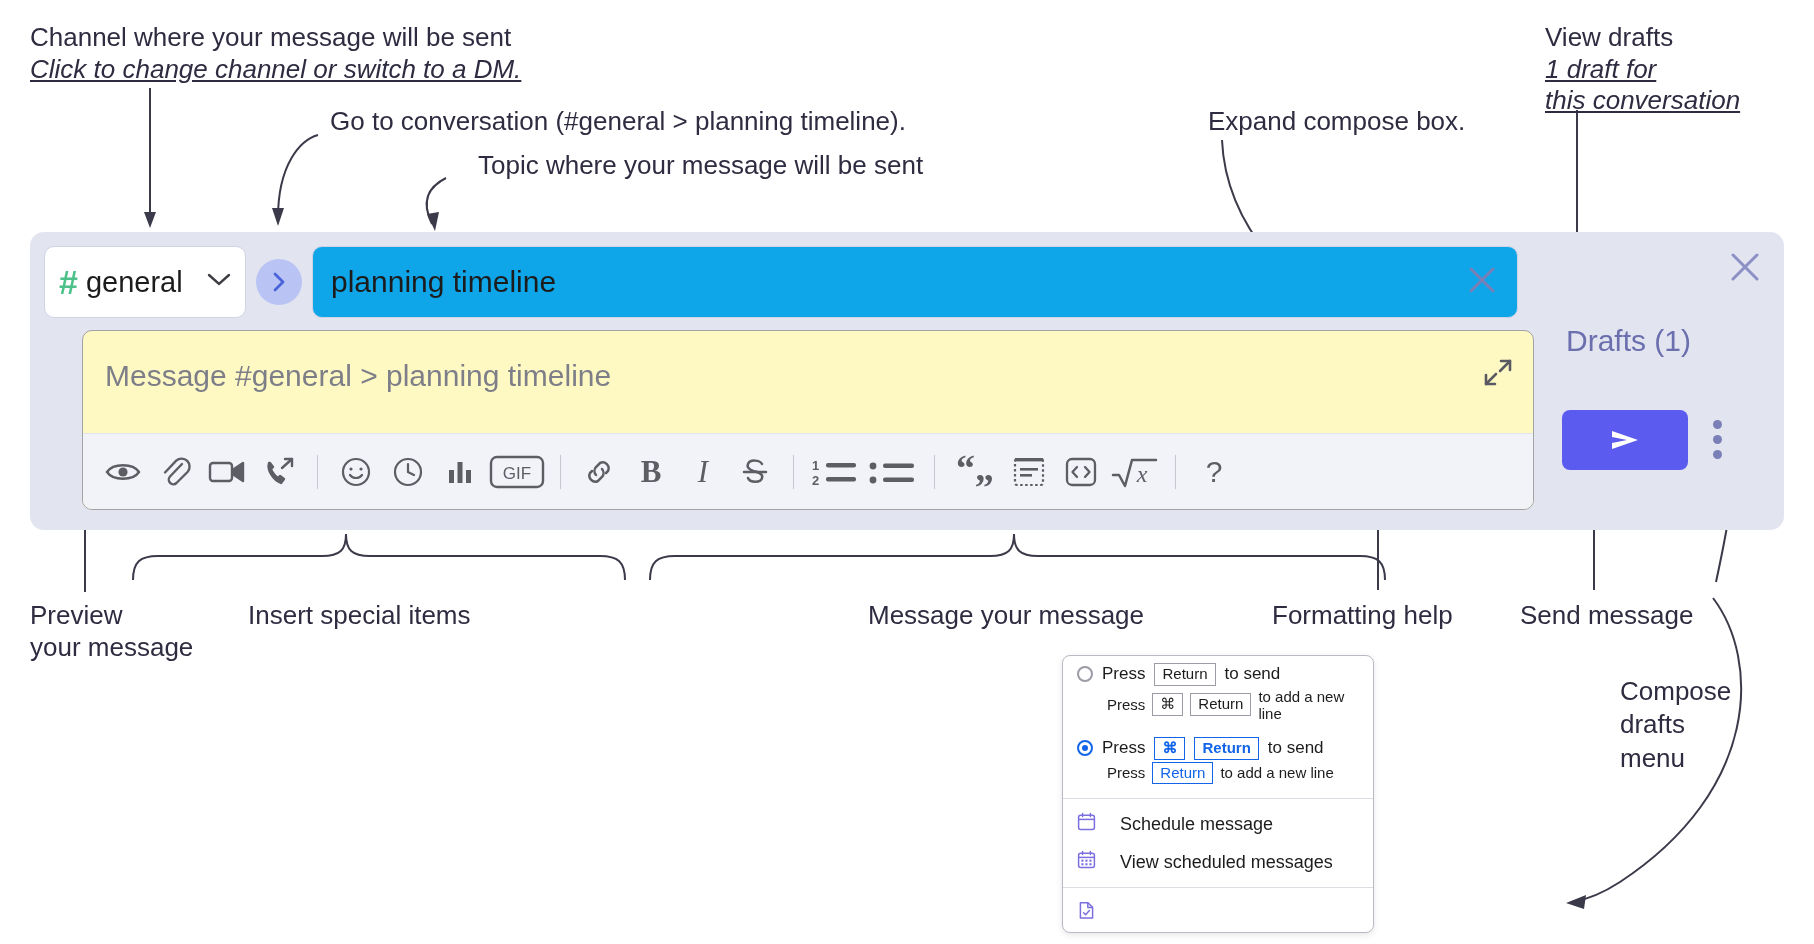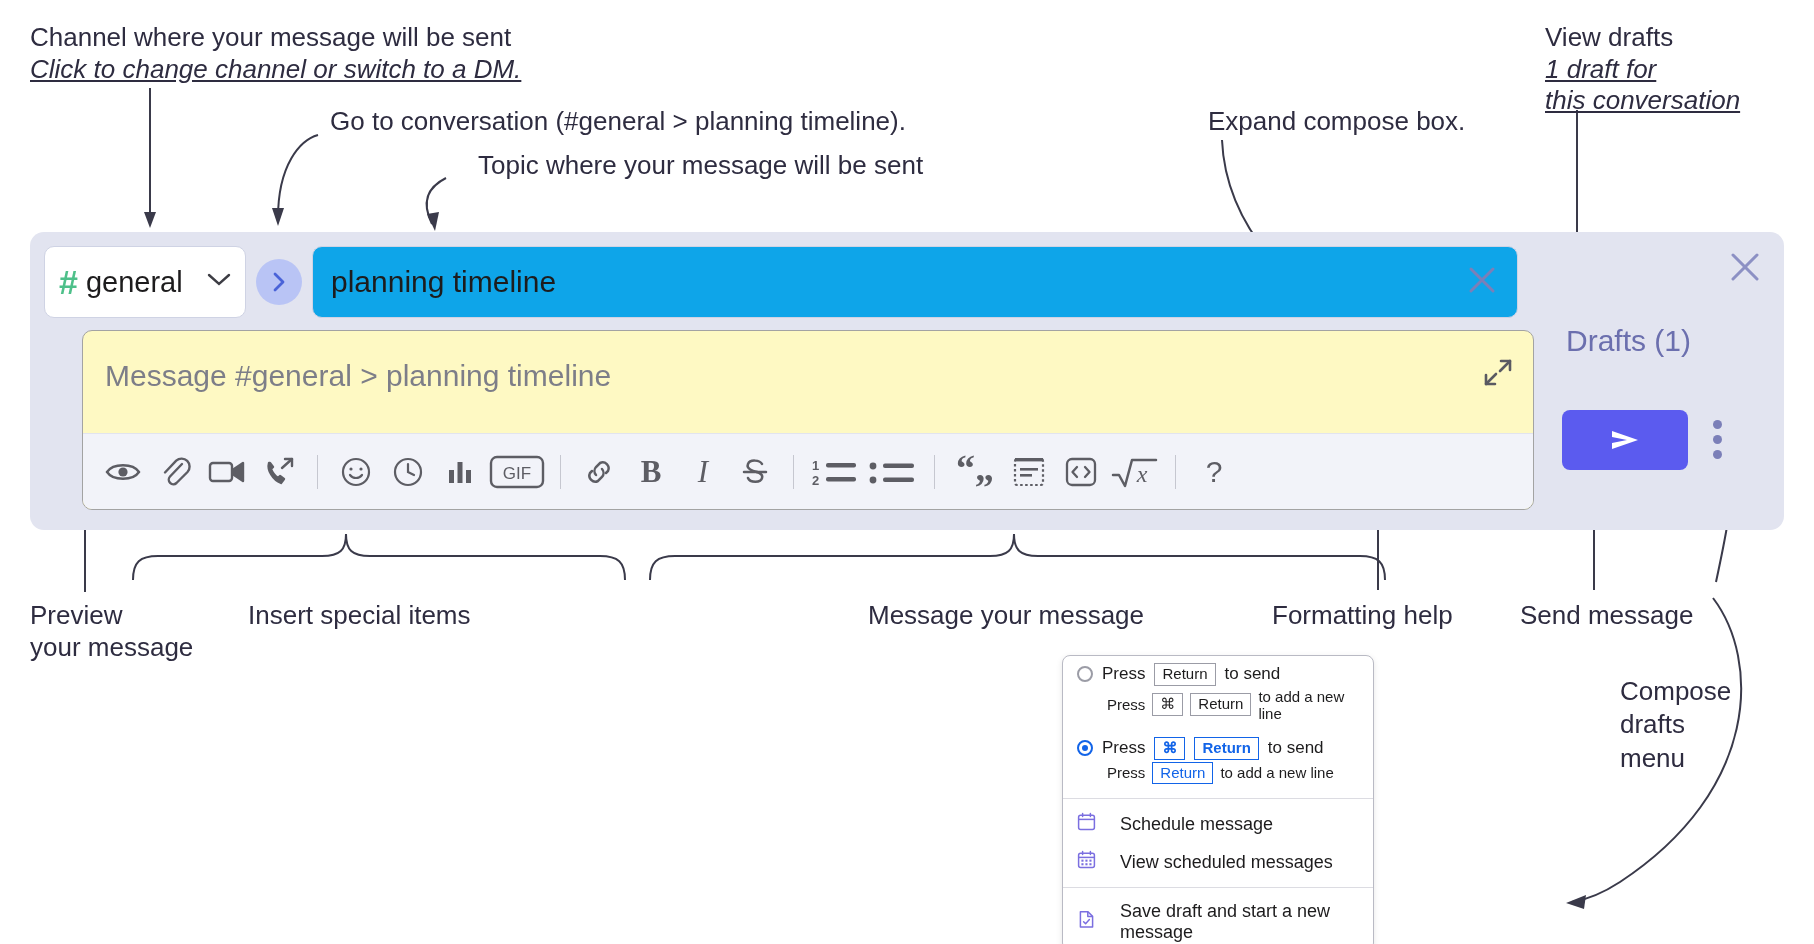--- a/index.html
+++ b/index.html
@@ -456,15 +456,14 @@
   <div class="mdiv"></div>
 
   <div class="mitem">
     <span>
       <svg width="19" height="19" viewBox="0 0 19 19" fill="none" stroke="#7b6fe0" stroke-width="1.5" stroke-linejoin="round">
         <path d="M3.4 1.8 L11 1.8 L15.6 6.4 L15.6 17 L3.4 17 Z"></path>
         <path d="M10.8 1.8 L10.8 6.6 L15.5 6.6"></path>
         <path d="M6.6 11.8 L8.6 13.8 L12.4 9.6" stroke-linecap="round"></path>
       </svg>
     </span>
-    <span>Save draft and start a new message</span>
   </div>
 </div>
 
 </body></html>

